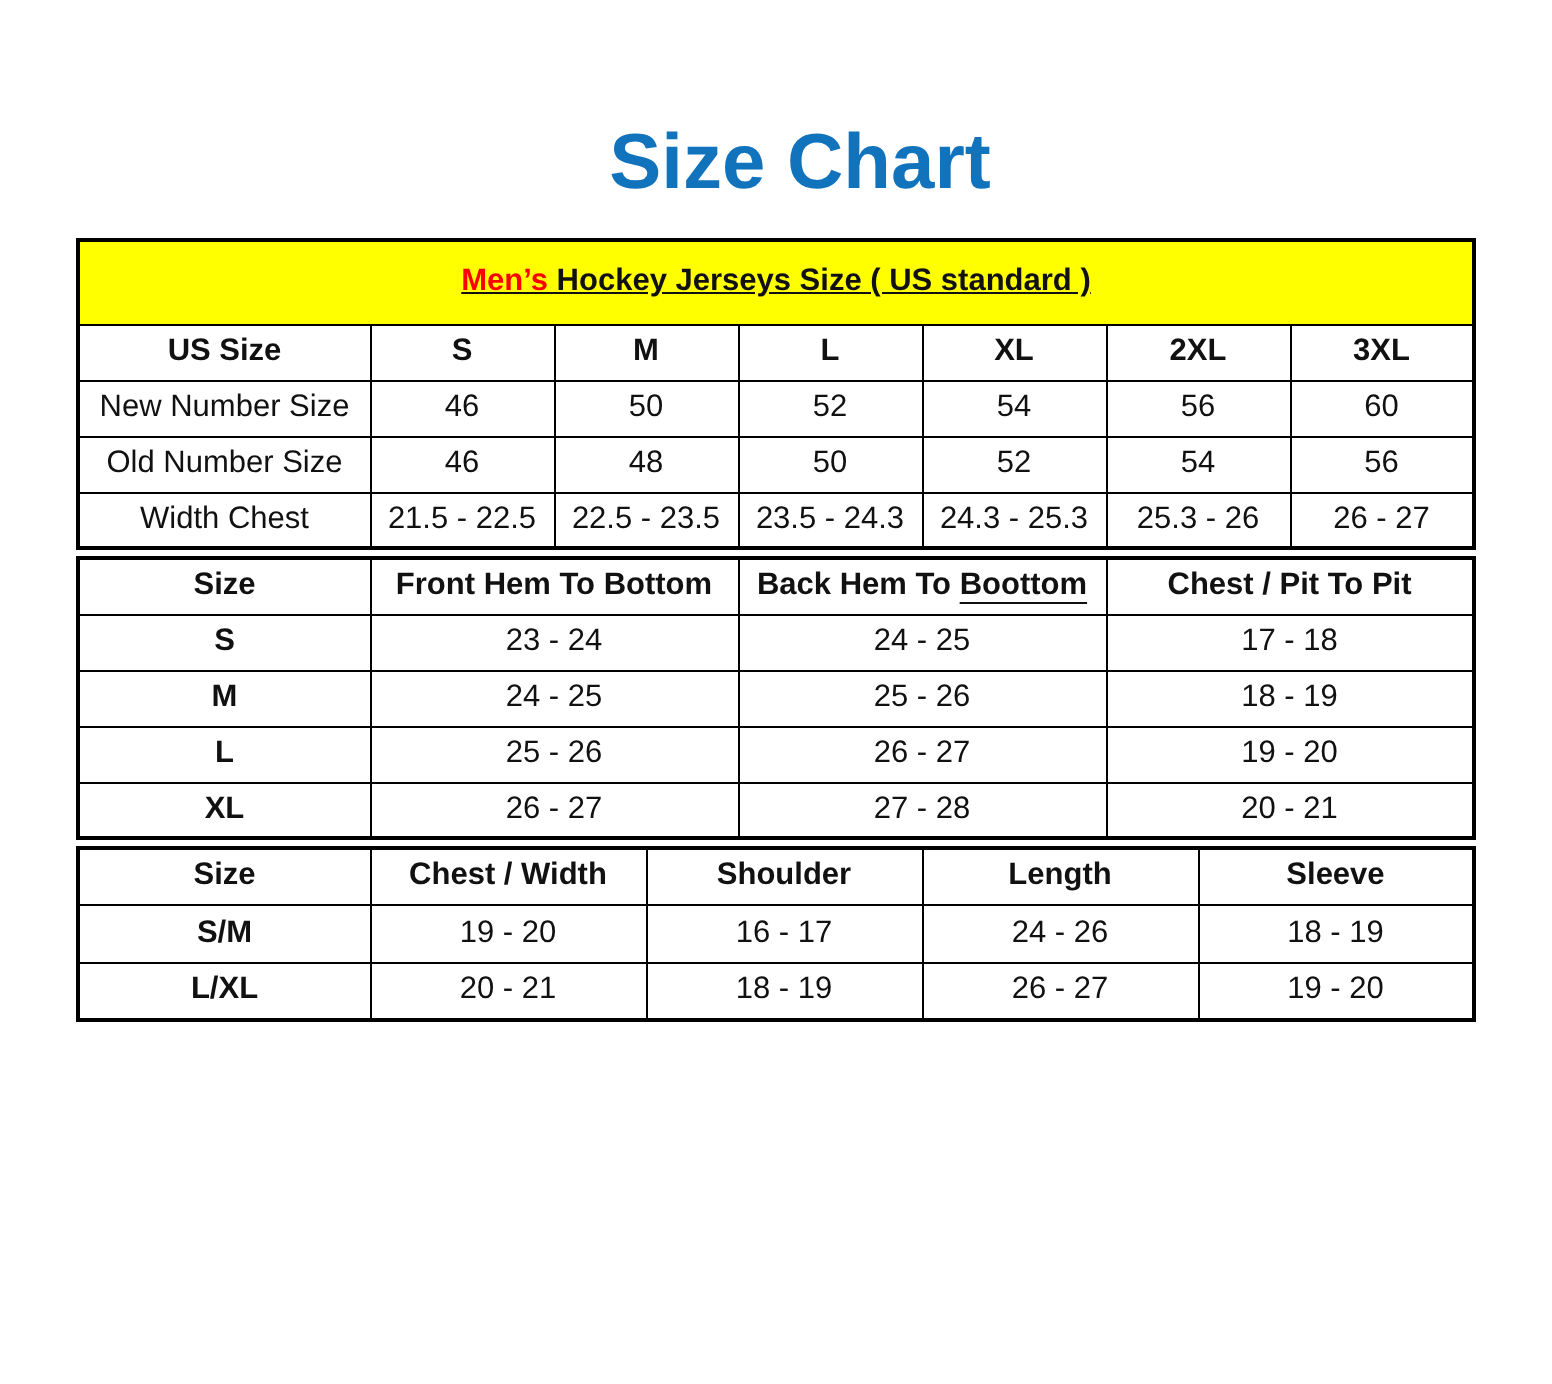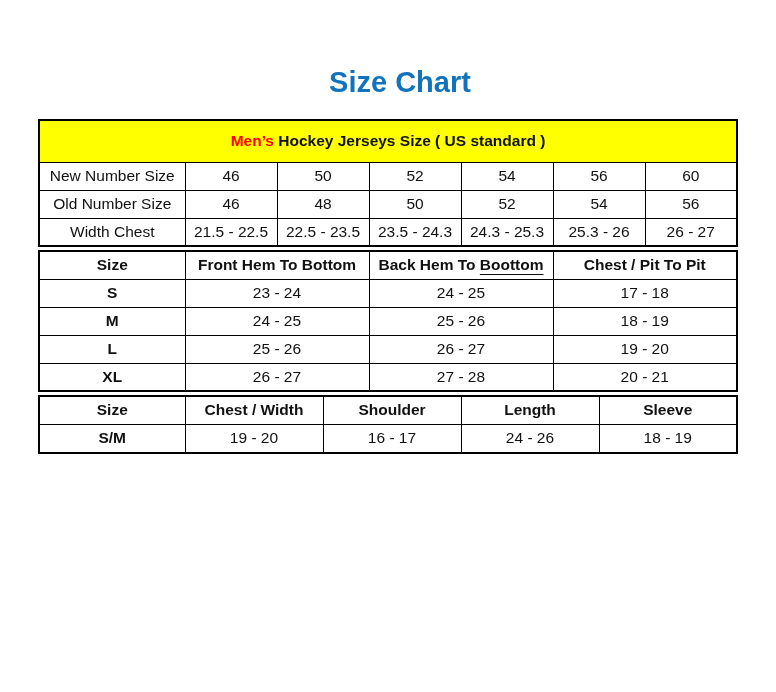--- a/index.html
+++ b/index.html
@@ -15,21 +15,21 @@
     margin: 0; padding: 0;
     background: #ffffff;
     width: 776px; height: 692px;
     font-family: "Liberation Sans", sans-serif;
     color: var(--text-black);
   }
   .page { width: 776px; height: 692px; overflow: hidden; }
   .page-title {
     margin: 64px 0 19px 0;
     text-align: center;
-    font-size: 29px;
+    font-size: 39px;
     line-height: 36px;
     font-weight: bold;
     color: var(--title-blue);
     padding-left: 24px;
   }
   table.size-table {
     width: 700px;
     margin: 0 auto 3px auto;
     border-collapse: collapse;
     table-layout: fixed;
@@ -43,20 +43,21 @@
     font-size: 15.5px;
     overflow: hidden;
     white-space: nowrap;
   }
   col.c-first { width: 146px; }
   td.band {
     background: var(--band-yellow);
     font-weight: bold;
     font-size: 17px;
     height: 42px;
+    text-decoration: underline;
   }
   table.womens td.band { height: 31px; }
   table.youth  td.band { height: 30px; }
   .band .highlight { color: var(--highlight-red); }
   td.col-header {
     font-weight: bold;
     height: 28px;
   }
   td.cell, td.row-label { height: 28px; }
   table.youth td.cell, table.youth td.row-label { height: 29px; }
@@ -85,20 +86,29 @@
           <col>
           <col>
           <col>
           <col>
         </colgroup>
         <tbody>
           <tr>
             <td colspan="7" class="band"><span class="highlight">Men’s</span> Hockey Jerseys Size ( US standard )</td>
           </tr>
           <tr>
+            <td class="col-header">US Size</td>
+            <td class="col-header">S</td>
+            <td class="col-header">M</td>
+            <td class="col-header">L</td>
+            <td class="col-header">XL</td>
+            <td class="col-header">2XL</td>
+            <td class="col-header">3XL</td>
+          </tr>
+          <tr>
             <td class="row-label">New Number Size</td>
             <td class="cell">46</td>
             <td class="cell">50</td>
             <td class="cell">52</td>
             <td class="cell">54</td>
             <td class="cell">56</td>
             <td class="cell">60</td>
           </tr>
           <tr>
             <td class="row-label">Old Number Size</td>
@@ -176,16 +186,23 @@
             <td class="col-header">Length</td>
             <td class="col-header">Sleeve</td>
           </tr>
           <tr>
             <td class="row-label">S/M</td>
             <td class="cell">19 - 20</td>
             <td class="cell">16 - 17</td>
             <td class="cell">24 - 26</td>
             <td class="cell">18 - 19</td>
           </tr>
+          <tr>
+            <td class="row-label">L/XL</td>
+            <td class="cell">20 - 21</td>
+            <td class="cell">18 - 19</td>
+            <td class="cell">26 - 27</td>
+            <td class="cell">19 - 20</td>
+          </tr>
         </tbody>
       </table>
     </div>
 </div>
 
 </body></html>

